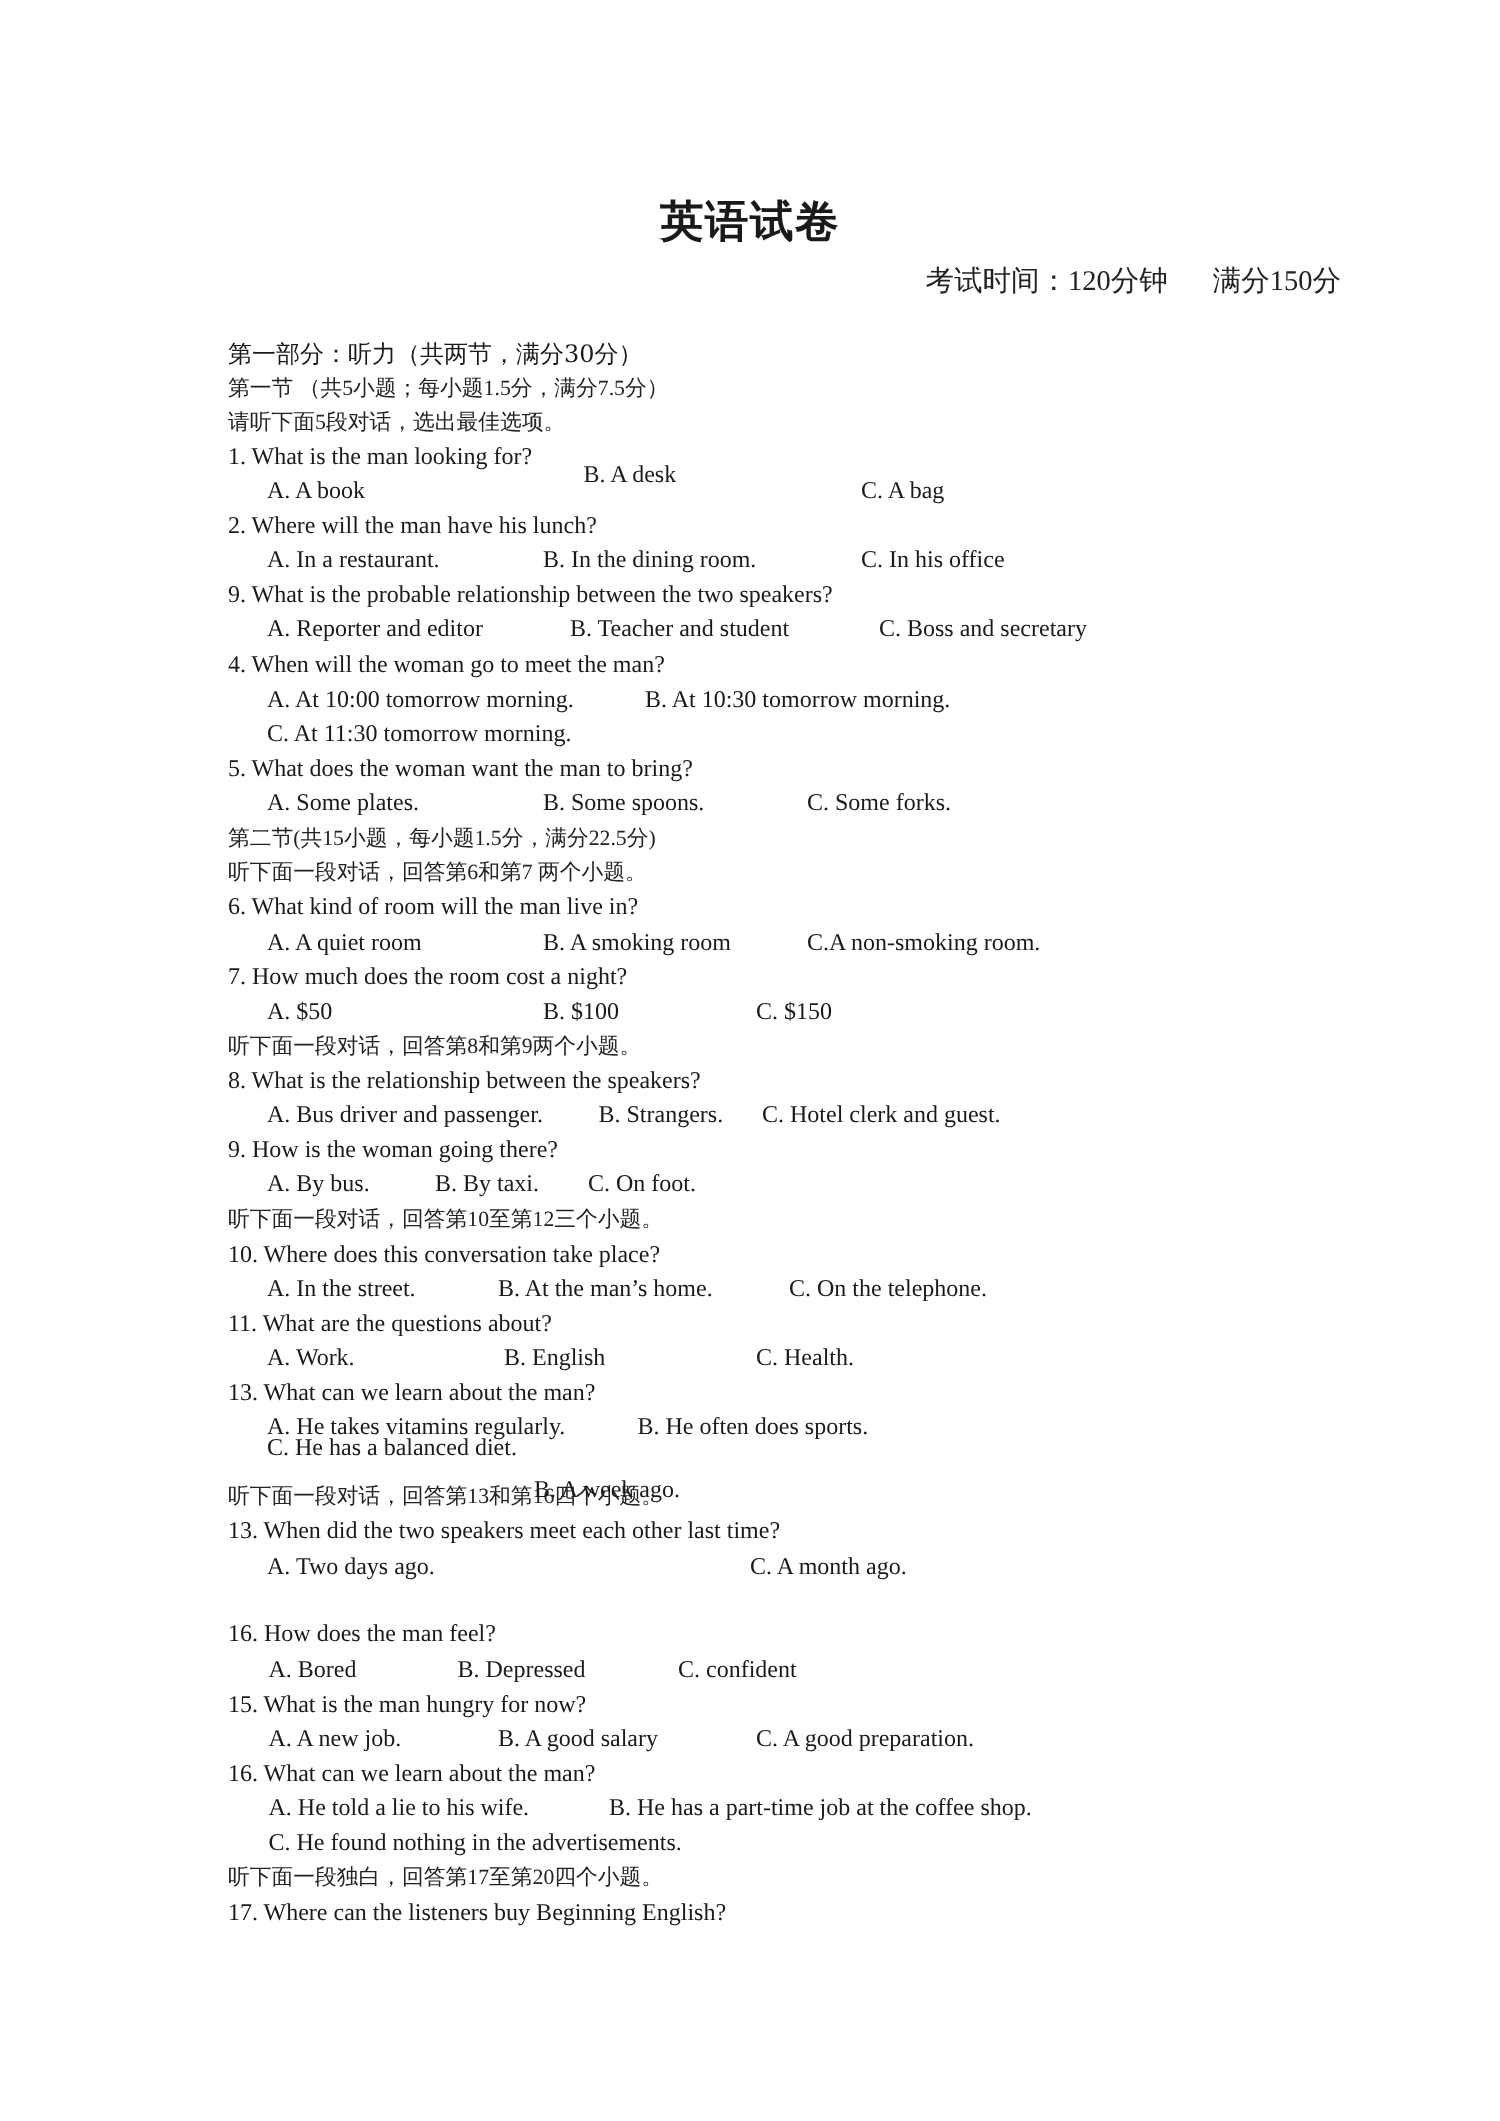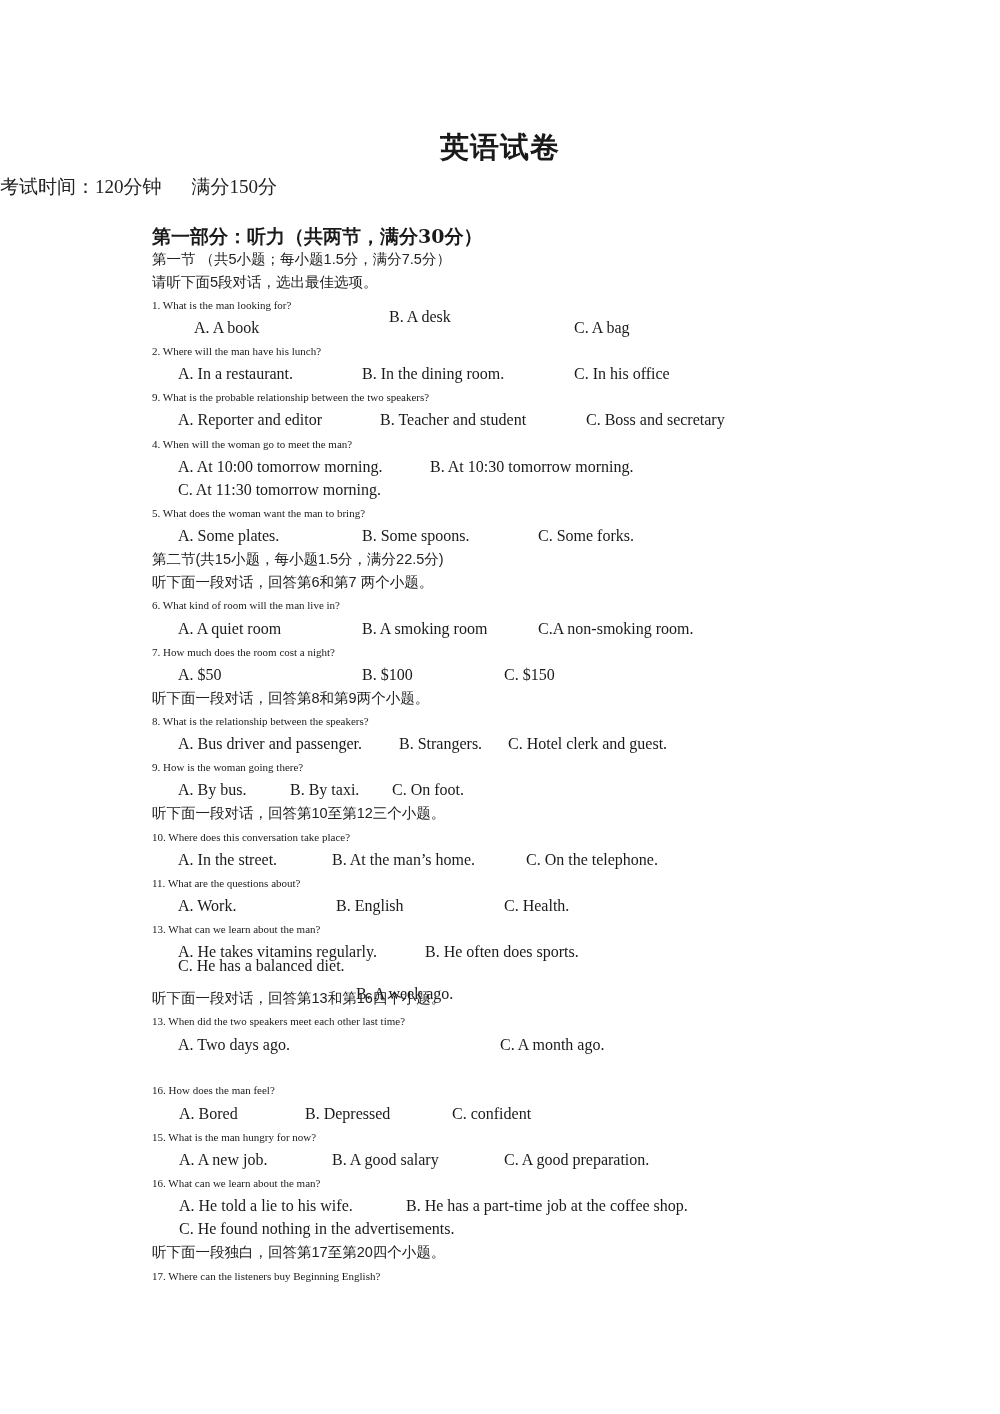--- a/index.html
+++ b/index.html
@@ -1,41 +1,41 @@
 <!DOCTYPE html>
 <html><head>
 <meta charset="utf-8">
 <style>
   html, body { margin:0; padding:0; background:#ffffff; }
   body { width:1000px; height:1414px; position:relative; overflow:hidden;
          font-family:"Liberation Serif","DejaVu Serif",serif; color:#1a1a1a; }
   .title { position:absolute; left:0; width:1000px; top:128px; text-align:center;
            font-size:29px; font-weight:bold; letter-spacing:1px; font-family:"DejaVu Serif",serif; }
-  .subtitle { position:absolute; left:0; width:852px; top:174px; text-align:left; font-size:19px; color:#222; }
+  .subtitle { position:absolute; left:0; width:852px; top:174px; text-align:right; font-size:19px; color:#222;padding-left:42px; }
   .subtitle span { display:inline-block; }
   .subtitle .gap { width:30px; }
-  .line { position:absolute; left:152px; font-size:11px; line-height:20px; white-space:nowrap; }
-  .bold { font-weight:bold; font-family:"DejaVu Serif",serif; font-size:19px; }
-  .cn { font-family:Liberation Sans, sans-serif; font-size:14.5px; color:#222; }
+  .line { position:absolute; left:152px; font-size:16px; line-height:20px; white-space:nowrap; }
+  .bold { font-weight:normal; font-family:"DejaVu Serif",serif; font-size:16px; }
+  .cn { font-family:Liberation Serif, serif; font-size:14.5px; color:#222; }
   .opt { position:absolute; font-size:16px; line-height:20px; white-space:nowrap; }
 </style>
 </head>
 <body>
 
 <div class="title">英语试卷</div>
 <div class="subtitle">
   <span>考试时间：120分钟</span><span class="gap"></span><span>满分150分</span>
 </div>
 
 <div class="line bold" style="top:226px">第一部分：听力（共两节，满分30分）</div>
 <div class="line cn" style="top:249px">第一节 （共5小题；每小题1.5分，满分7.5分）</div>
 <div class="line cn" style="top:272px">请听下面5段对话，选出最佳选项。</div>
 
 <div class="line" style="top:295px">1. What is the man looking for?</div>
-<div class="opt" style="top:318px;left:194px">A. A book</div>
+<div class="opt" style="top:318px;left:178px">A. A book</div>
 <div class="opt" style="top:307px;left:389px">B. A desk</div>
 <div class="opt" style="top:318px;left:574px">C. A bag</div>
 
 <div class="line" style="top:341px">2. Where will the man have his lunch?</div>
 <div class="opt" style="top:364px;left:178px">A. In a restaurant.</div>
 <div class="opt" style="top:364px;left:362px">B. In the dining room.</div>
 <div class="opt" style="top:364px;left:574px">C. In his office</div>
 
 <div class="line" style="top:387px">9. What is the probable relationship between the two speakers?</div>
 <div class="opt" style="top:410px;left:178px">A. Reporter and editor</div>

